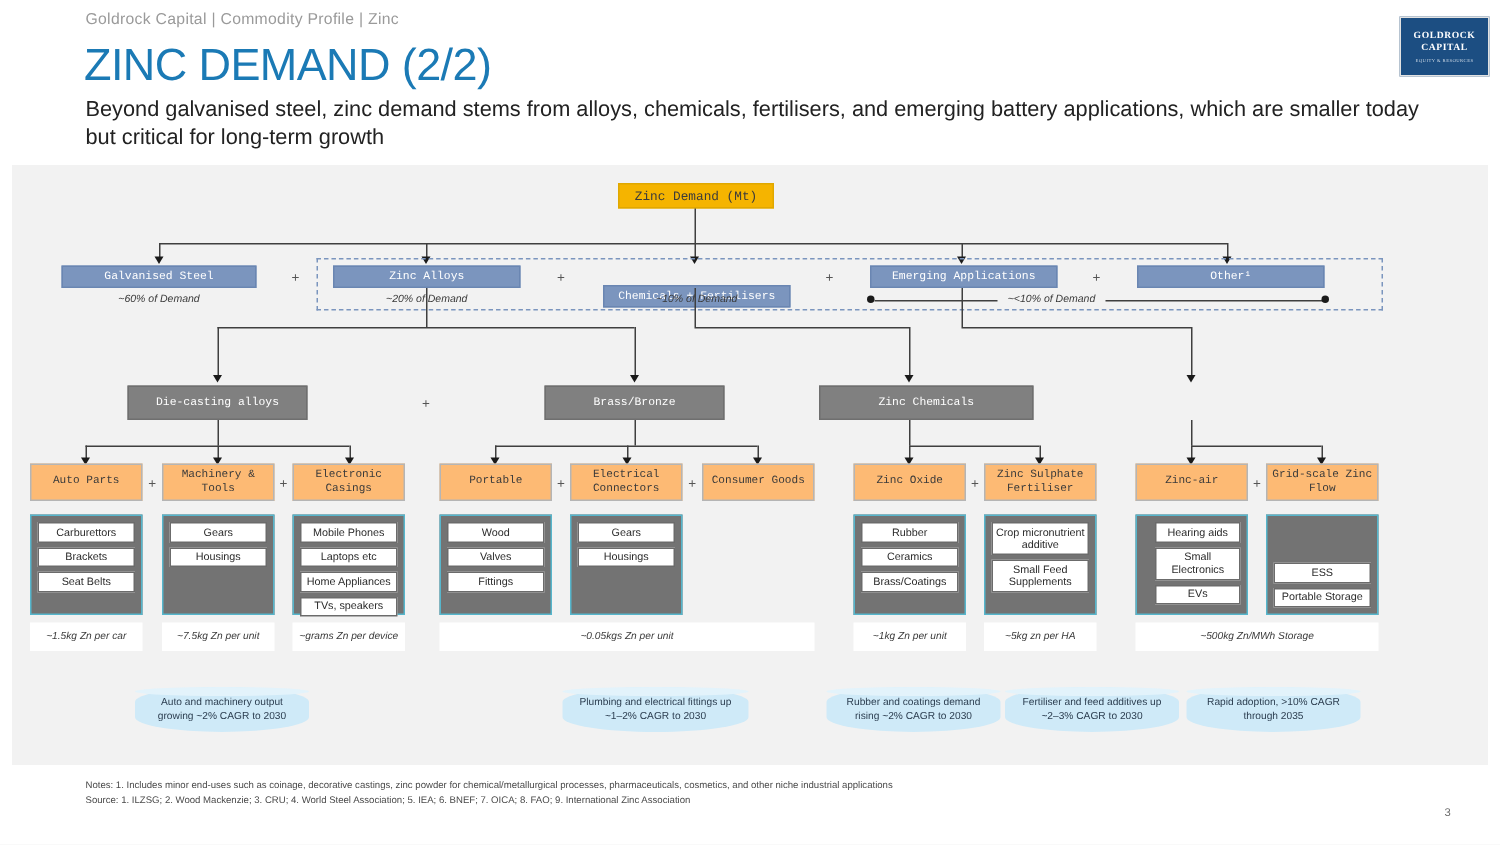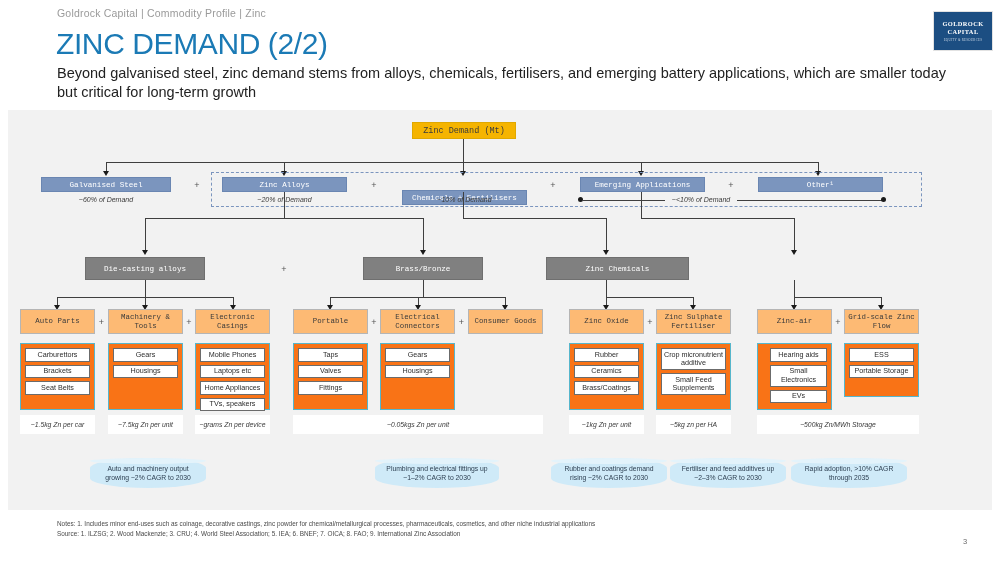--- a/index.html
+++ b/index.html
@@ -35,21 +35,21 @@
   .n-l3{background:#fdba74;color:#3a3a3a;font-size:7.4px;border:1px solid #b5b5b5;line-height:9px;}
 
   .pct{position:absolute;font-size:7px;font-style:italic;color:#3a3a3a;text-align:center;}
 
   .plus{position:absolute;font-size:9px;color:#555;text-align:center;}
 
   
   .dashgroup{position:absolute;border:1.6px dashed #7b95be;box-sizing:border-box;}
 
   
-  .leafpanel{position:absolute;background:#f97316;border:1.3px solid #56b6cc;box-sizing:border-box;
+  .leafpanel{position:absolute;background:#737373;border:1.3px solid #56b6cc;box-sizing:border-box;
              padding:4px 4px;display:flex;flex-direction:column;gap:3px;align-items:stretch;}
   .leaf{border:1px solid #6b6b6b;background:#ffffff;color:#2b2b2b;font-size:7.2px;
         text-align:center;padding:1.5px 1px;line-height:8.5px;}
 
   .metric{position:absolute;background:#ffffff;color:#3a3a3a;font-size:6.8px;font-style:italic;
           display:flex;align-items:center;justify-content:center;text-align:center;line-height:8px;}
 
   
   .cyl{position:absolute;background:#cfeaf8;border-radius:50%/10px;
        display:flex;align-items:center;justify-content:center;text-align:center;
@@ -208,21 +208,21 @@
     <div class="leaf">Gears</div>
     <div class="leaf">Housings</div>
   </div>
   <div class="leafpanel" style="left:195px;top:343px;width:75px;height:67px;">
     <div class="leaf">Mobile Phones</div>
     <div class="leaf">Laptops etc</div>
     <div class="leaf">Home Appliances</div>
     <div class="leaf">TVs, speakers</div>
   </div>
   <div class="leafpanel" style="left:293px;top:343px;width:75px;height:67px;">
-    <div class="leaf">Taps</div>
+    <div class="leaf">Wood</div>
     <div class="leaf">Valves</div>
     <div class="leaf">Fittings</div>
   </div>
   <div class="leafpanel" style="left:380px;top:343px;width:75px;height:67px;">
     <div class="leaf">Gears</div>
     <div class="leaf">Housings</div>
   </div>
   <div class="leafpanel" style="left:569px;top:343px;width:75px;height:67px;">
     <div class="leaf">Rubber</div>
     <div class="leaf">Ceramics</div>
@@ -230,21 +230,21 @@
   </div>
   <div class="leafpanel" style="left:656px;top:343px;width:75px;height:67px;">
     <div class="leaf">Crop micronutrient additive</div>
     <div class="leaf">Small Feed Supplements</div>
   </div>
   <div class="leafpanel" style="left:757px;top:343px;width:75px;height:67px;padding-left:12px;">
     <div class="leaf">Hearing aids</div>
     <div class="leaf">Small Electronics</div>
     <div class="leaf">EVs</div>
   </div>
-  <div class="leafpanel" style="left:844px;top:343px;width:75px;height:54px;">
+  <div class="leafpanel" style="left:844px;top:343px;width:75px;height:67px;justify-content:flex-end;">
     <div class="leaf">ESS</div>
     <div class="leaf">Portable Storage</div>
   </div>
 
   <div class="metric" style="left:20px;top:415px;width:75px;height:19px;">~1.5kg Zn per car</div>
   <div class="metric" style="left:108px;top:415px;width:75px;height:19px;">~7.5kg Zn per unit</div>
   <div class="metric" style="left:195px;top:415px;width:75px;height:19px;">~grams Zn per device</div>
   <div class="metric" style="left:293px;top:415px;width:250px;height:19px;">~0.05kgs Zn per unit</div>
   <div class="metric" style="left:569px;top:415px;width:75px;height:19px;">~1kg Zn per unit</div>
   <div class="metric" style="left:656px;top:415px;width:75px;height:19px;">~5kg zn per HA</div>

